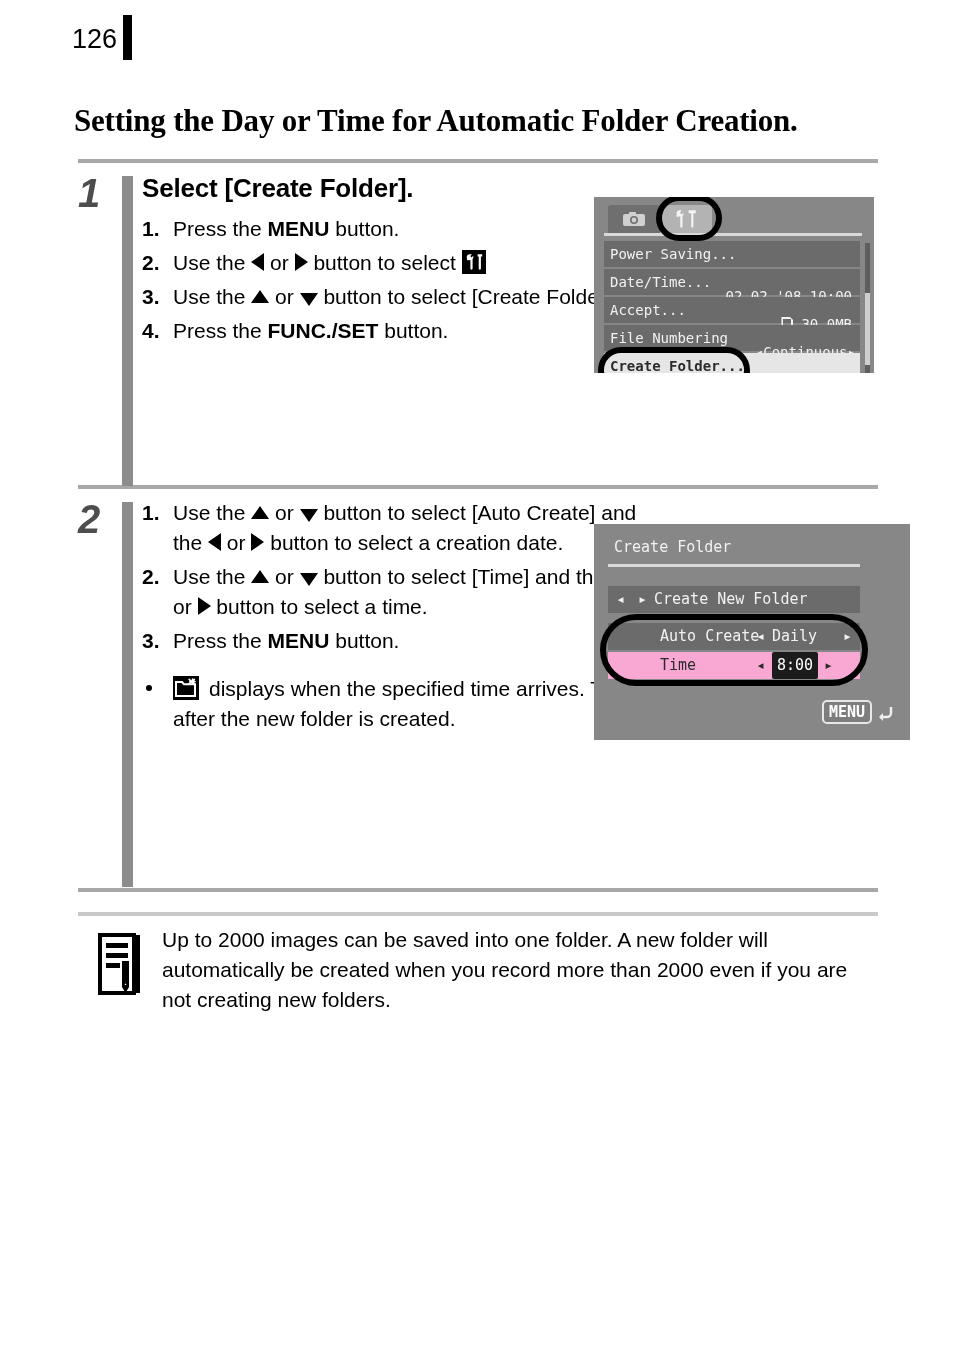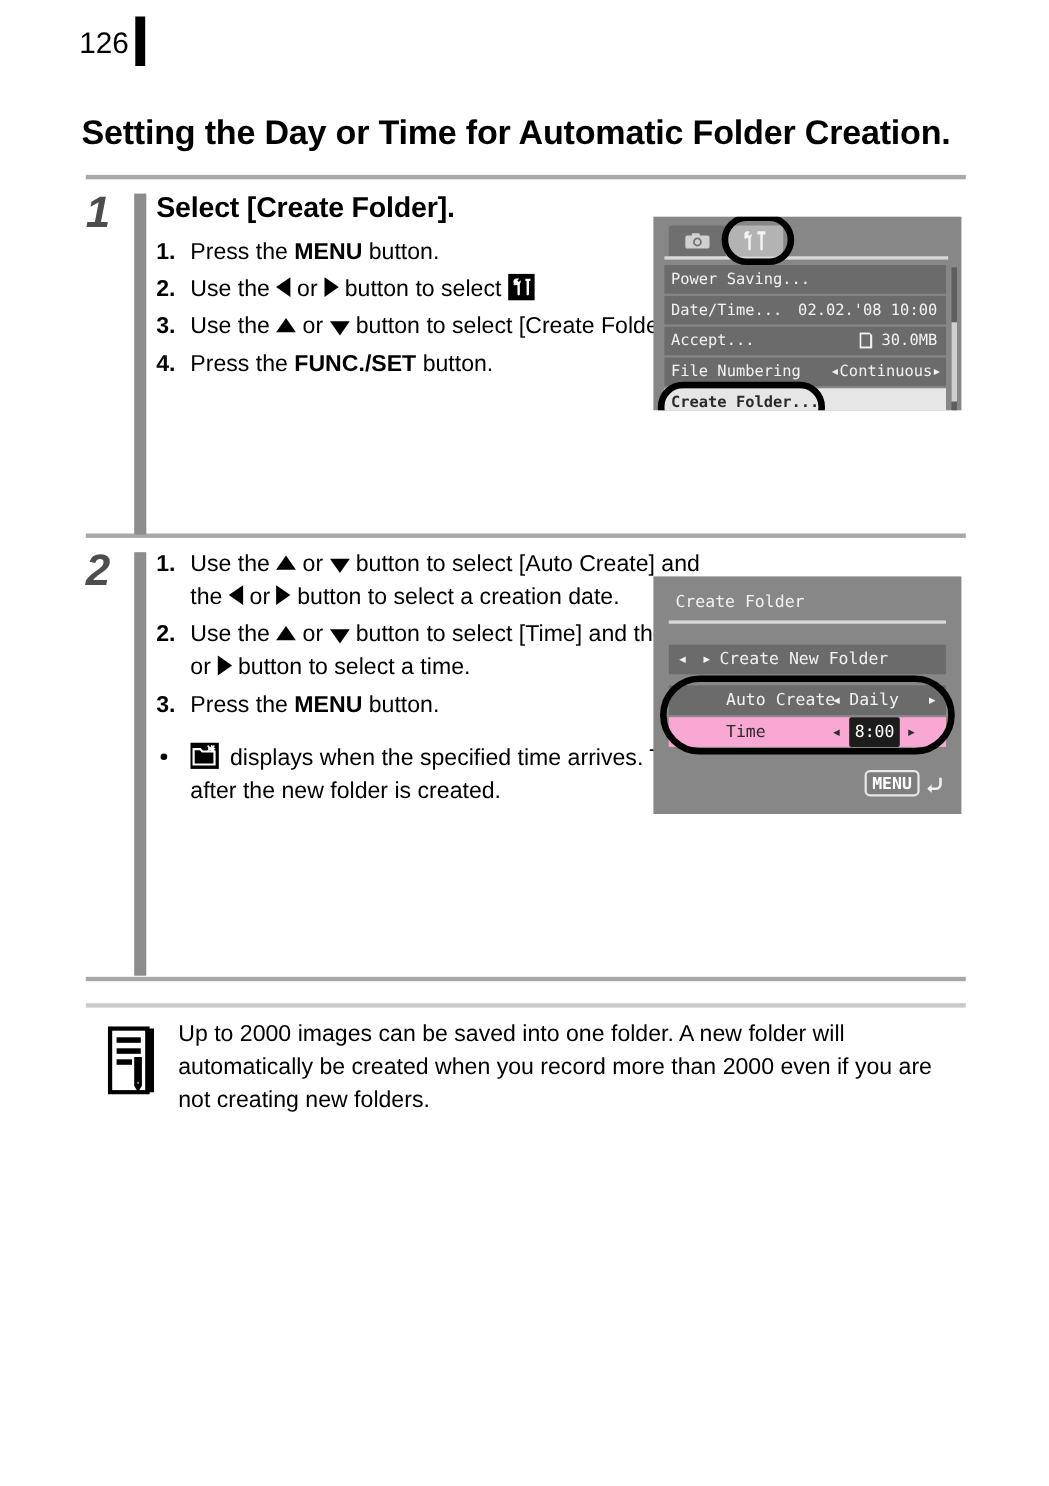--- a/index.html
+++ b/index.html
@@ -37,20 +37,21 @@
   }
 
   .chapter-title {
     position: absolute;
     left: 74px; top: 80px;
     width: 820px;
     font-size: 31px;
     line-height: 39px;
     font-weight: bold;
     letter-spacing: -0.2px;
+    font-family: Liberation Serif, serif;
   }
 
   
   .rule {
     position: absolute;
     left: 78px;
     width: 800px;
     height: 4px;
     background: #a8a8a8;
   }
@@ -198,21 +199,21 @@
     background: #6b6b6b;
     color: #f2f2f2;
     font-family: "DejaVu Sans Mono", monospace;
     font-size: 14px;
     line-height: 26px;
     padding: 0 6px;
     box-sizing: border-box;
     white-space: nowrap;
   }
   .mrow.sel { background: #e6e6e6; color: #2b2b2b; font-weight: bold; }
-  .mrow .mval { position: absolute; right: 8px; top: 0; }
+  .mrow .mval { position: absolute; right: 8px; top: 14px; }
   .mrow .mval.arrows { right: 4px; }
   .sd-card {
     display: inline-block;
     width: 12px; height: 15px;
     border: 2px solid #f2f2f2;
     vertical-align: -3px;
     margin-right: 8px;
     box-sizing: border-box;
     clip-path: polygon(0 0, 72% 0, 100% 22%, 100% 100%, 0 100%);
   }
@@ -440,21 +441,21 @@
       <span class="folder-new-icon"><svg width="26" height="24" viewBox="0 0 26 24">
             <rect x="0" y="0" width="26" height="24" fill="#000"></rect>
             <path d="M3 6h6l2 2.2h11V20H3V6z" fill="none" stroke="#fff" stroke-width="2"></path>
             <path d="M19.5 3v5M17 5.5h5M16.2 3.4l1.4 1.4M21.4 3.4L20 4.8M16.2 7.6l1.4-1.4M21.4 7.6L20 6.2" stroke="#fff" stroke-width="1.6" stroke-linecap="round"></path>
             <rect x="16.6" y="4.4" width="2.6" height="2.6" fill="#fff"></rect>
           </svg></span><span>displays when the specified time arrives. The icon will cease to display after the new folder is created.</span>
     </div>
   </div>
 </div>
 
-<div class="shot" style="left:594px; top:524px; width:280px; height:216px">
+<div class="shot" style="left:594px; top:524px; width:316px; height:216px">
   <div class="shot-inner">
     <div class="cf-title">Create Folder</div>
     <div class="cf-titlerule"></div>
 
     <div class="cf-row" style="top:62px">
       <span class="cf-lab" style="left:8px">◂</span>
       <span class="cf-lab" style="left:30px">▸</span>
       <span class="cf-lab" style="left:46px">Create New Folder</span>
     </div>
 

